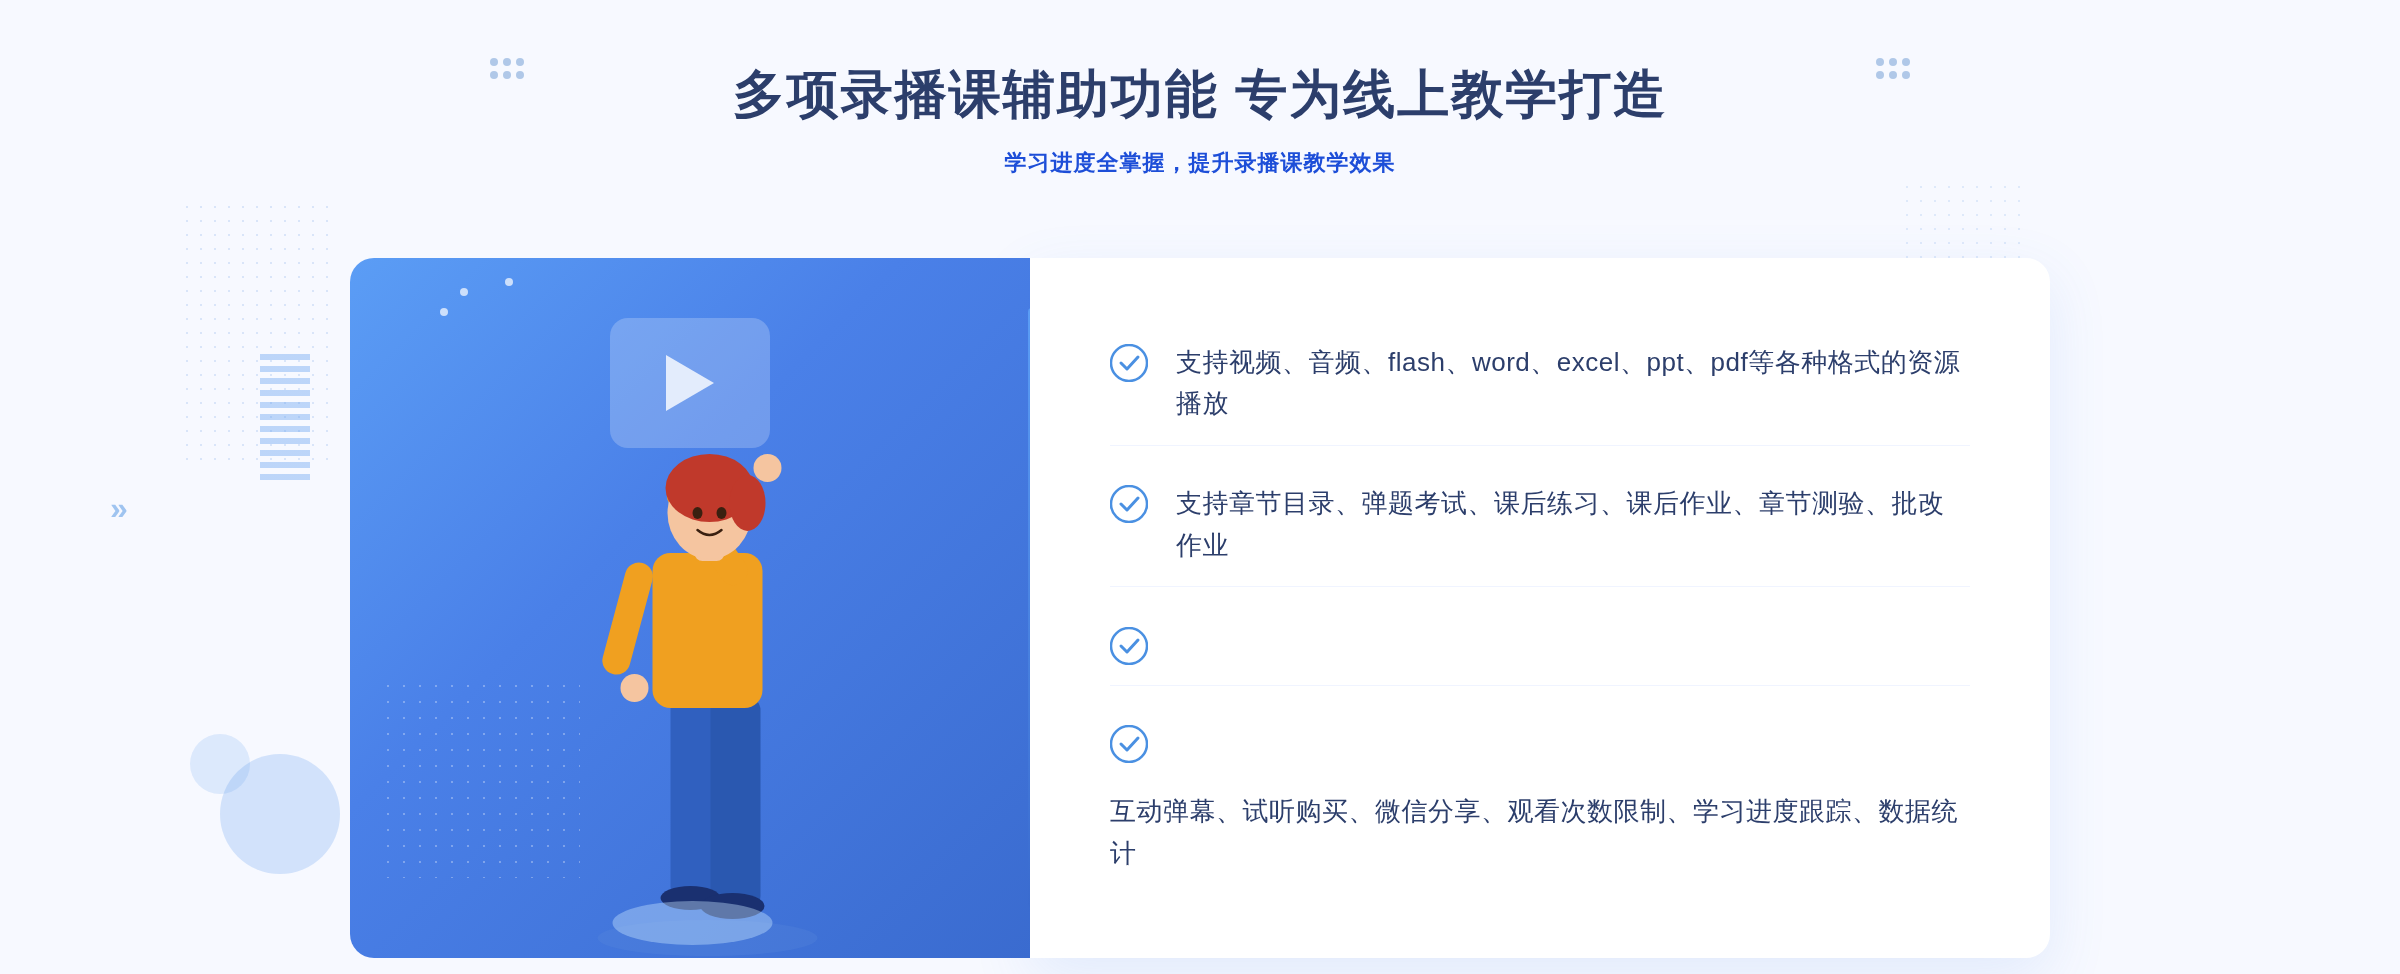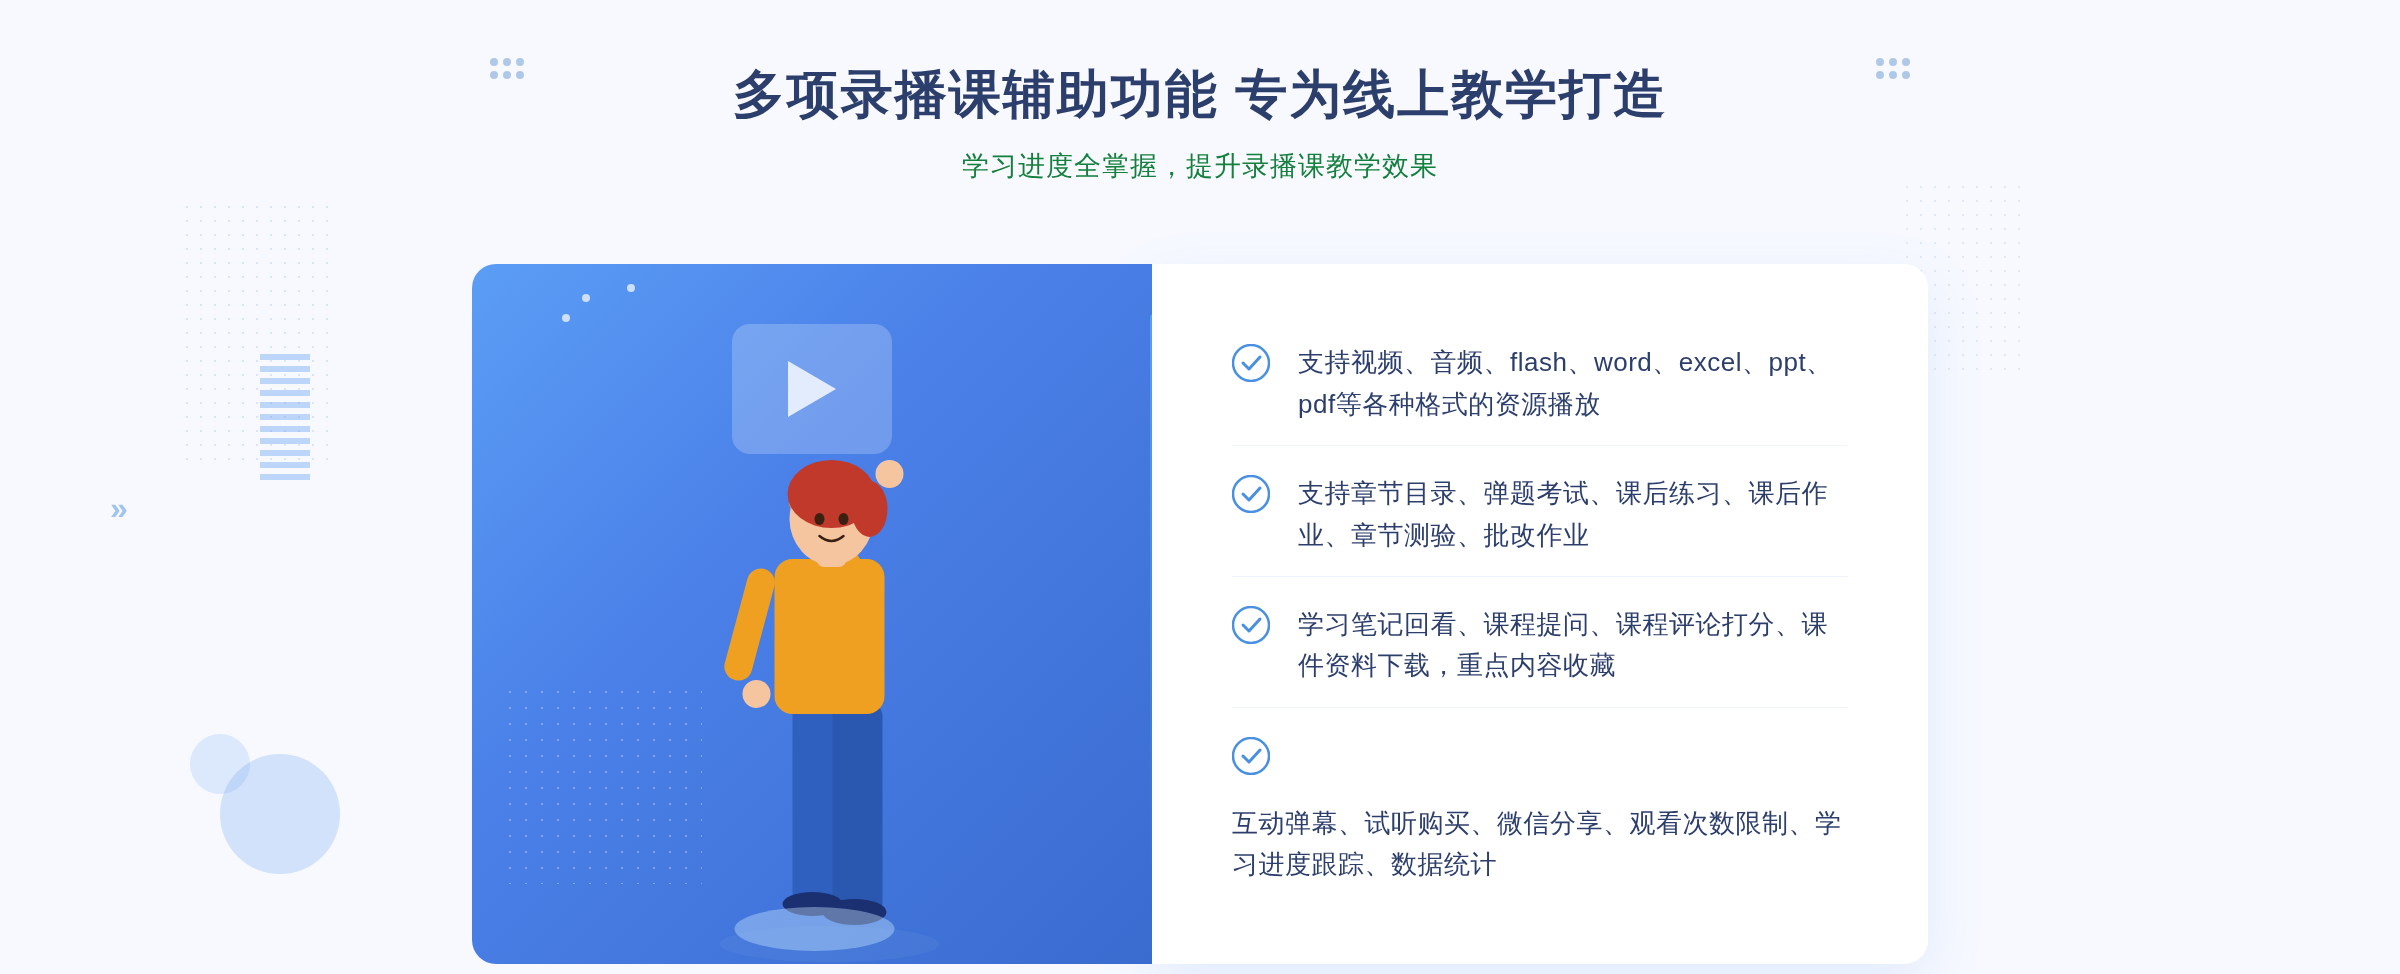--- a/index.html
+++ b/index.html
@@ -144,31 +144,31 @@
 
     .main-title {
       font-size: 52px;
       font-weight: 700;
       color: #2c3e6b;
       letter-spacing: 2px;
       margin-bottom: 18px;
     }
 
     .sub-title {
-      font-size: 27px;
-      color: #15803d;
-      font-weight: 400;
+      font-size: 22px;
+      color: #1d4ed8;
+      font-weight: 700;
       letter-spacing: 1px;
     }
 
     
     .content-area {
       display: flex;
       align-items: stretch;
-      width: 1456px;
+      width: 1700px;
       position: relative;
       z-index: 2;
     }
 
     
     .left-panel {
       width: 680px;
       min-height: 700px;
       border-radius: 24px 0 0 24px;
       background: linear-gradient(135deg, #5b9df5 0%, #4a80e8 40%, #3a6bcf 100%);
@@ -413,21 +413,20 @@
         <span class="feature-text">支持章节目录、弹题考试、课后练习、课后作业、章节测验、批改作业</span>
       </div>
 
       <div class="feature-item">
         <div class="check-icon">
           <svg viewBox="0 0 38 38" xmlns="http://www.w3.org/2000/svg">
             <circle cx="19" cy="19" r="18" fill="none" stroke="#4a90e2" stroke-width="2.5"></circle>
             <polyline points="11,19 17,25 28,13" fill="none" stroke="#4a90e2" stroke-width="3" stroke-linecap="round" stroke-linejoin="round"></polyline>
           </svg>
         </div>
-        <span class="feature-text">学习笔记回看、课程提问、课程评论打分、课件资料下载，重点内容收藏</span>
       </div>
 
       <div class="feature-item">
         <div class="check-icon">
           <svg viewBox="0 0 38 38" xmlns="http://www.w3.org/2000/svg">
             <circle cx="19" cy="19" r="18" fill="none" stroke="#4a90e2" stroke-width="2.5"></circle>
             <polyline points="11,19 17,25 28,13" fill="none" stroke="#4a90e2" stroke-width="3" stroke-linecap="round" stroke-linejoin="round"></polyline>
           </svg>
         </div>
         <span class="feature-text">互动弹幕、试听购买、微信分享、观看次数限制、学习进度跟踪、数据统计</span>

